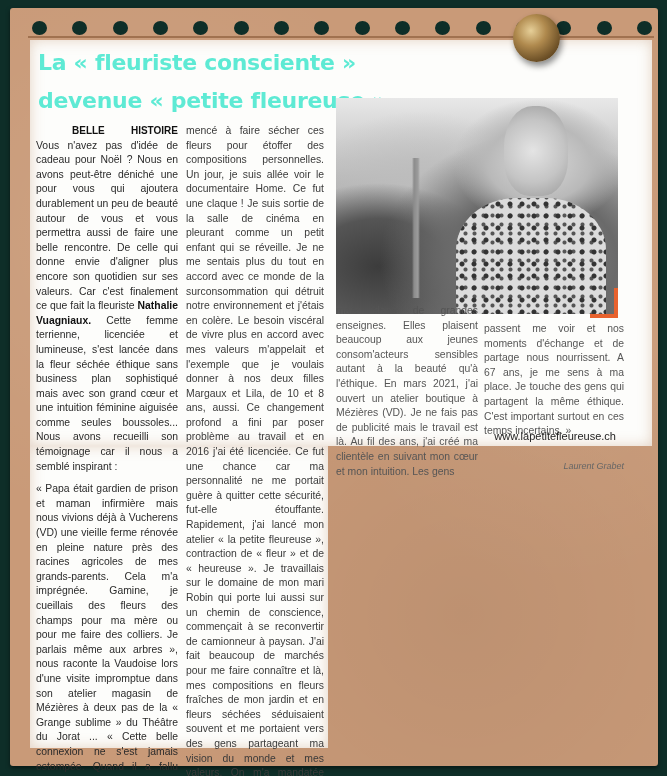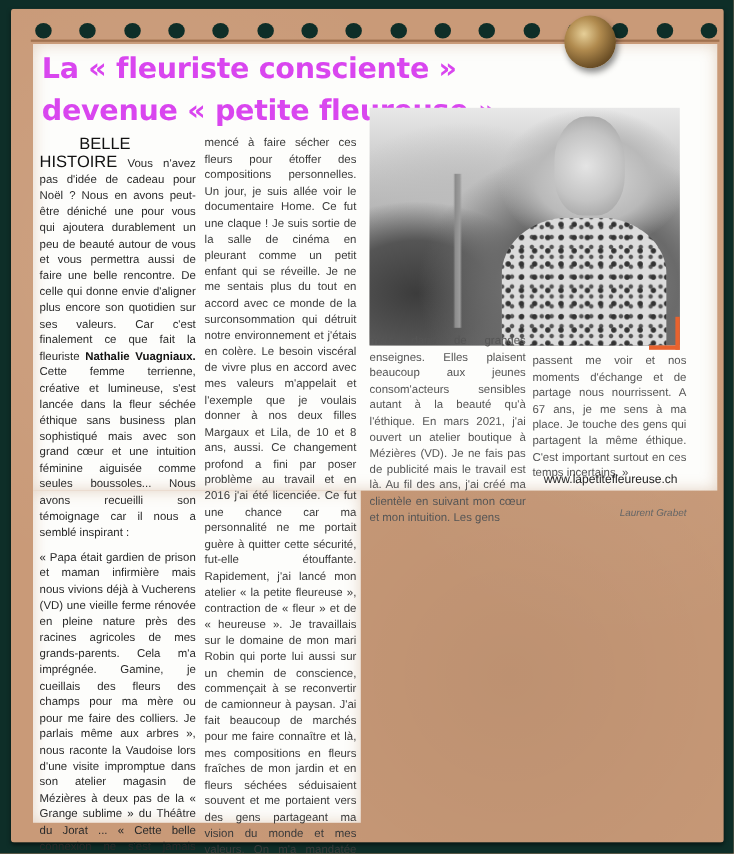--- a/index.html
+++ b/index.html
@@ -38,32 +38,32 @@
     background:#fdfdfb;
     box-shadow: inset 0 0 14px rgba(180,130,90,0.35);
   }
   .clip-lower {
     position:absolute; left:30px; top:446px; width:298px; height:302px;
     background:#fdfdfb;
     box-shadow: inset 0 0 14px rgba(180,130,90,0.35);
   }
   .headline {
     position:absolute; left:38px; top:44px; width:420px;
-    color:#d946ef; font-weight:bold; font-size:26px; line-height:38px;
+    color:#5eead4; font-weight:bold; font-size:22px; line-height:38px;
     font-family:"DejaVu Sans", sans-serif; letter-spacing:-0.3px;
   }
   .col {
     position:absolute; font-size:10.4px; line-height:14.6px; color:#2a2a2a;
     text-align:justify; hyphens:auto;
   }
   .col1 { left:36px; top:124px; width:142px; }
   .col2 { left:186px; top:124px; width:138px; color:#3a3a3a; }
   .col3 { left:336px; top:304px; width:142px; color:#555; }
   .col4 { left:484px; top:322px; width:140px; color:#555; }
-  .kicker { font-weight:normal; font-size:15px; color:#111;padding-left:36px; }
+  .kicker { font-weight:bold; font-size:10px; color:#111;padding-left:36px; }
   .bold { font-weight:bold; color:#111; }
   .para { margin:0 0 8px 0; }
   .sig { text-align:right; font-style:italic; font-size:9px; margin-top:20px; color:#666; }
   .url {
     position:absolute; left:470px; top:430px; width:146px; text-align:right;
     font-size:11px; color:#222;
   }
   .photo {
     position:absolute; left:336px; top:98px; width:282px; height:216px;
     background:
@@ -128,21 +128,21 @@
 <div class="headline">
   <div>La « fleuriste consciente »</div>
   <div>devenue « petite fleureuse »</div>
 </div>
 
 <div class="col col1">
   <p class="para">
     <span class="kicker">BELLE HISTOIRE</span>
     <span>Vous n'avez pas d'idée de cadeau pour Noël ? Nous en avons peut-être déniché une pour vous qui ajoutera durablement un peu de beauté autour de vous et vous permettra aussi de faire une belle rencontre. De celle qui donne envie d'aligner plus encore son quotidien sur ses valeurs. Car c'est finalement ce que fait la fleuriste</span>
     <span class="bold">Nathalie Vuagniaux.</span>
-    <span>Cette femme terrienne, créative et lumineuse, s'est lancée dans la fleur séchée éthique sans business plan sophistiqué mais avec son grand cœur et une intuition féminine aiguisée comme seules boussoles... Nous avons recueilli son témoignage car il nous a semblé inspirant :</span>
+    <span>Cette femme terrienne, licenciée et lumineuse, s'est lancée dans la fleur séchée éthique sans business plan sophistiqué mais avec son grand cœur et une intuition féminine aiguisée comme seules boussoles... Nous avons recueilli son témoignage car il nous a semblé inspirant :</span>
   </p>
   <p class="para">« Papa était gardien de prison et maman infirmière mais nous vivions déjà à Vucherens (VD) une vieille ferme rénovée en pleine nature près des racines agricoles de mes grands-parents. Cela m'a imprégnée. Gamine, je cueillais des fleurs des champs pour ma mère ou pour me faire des colliers. Je parlais même aux arbres », nous raconte la Vaudoise lors d'une visite impromptue dans son atelier magasin de Mézières à deux pas de la « Grange sublime » du Théâtre du Jorat ... « Cette belle connexion ne s'est jamais estompée. Quand il a fallu choisir un apprentissage, j'ai naturellement opté pour fleuriste. Je pratique cette activité, répondant à mon amour de la nature et à mon côté créatif, depuis bientôt 20 ans. J'ai travaillé les 15 premières années dans le même magasin qui mettait en avant les fleurs suisses plutôt que celles venant de loin. Mais même là, on finissait par jeter 20% des fleurs fraîches achetées. Plus le temps passait, moins je vivais bien ce gaspillage alors j'ai com-</p>
 </div>
 
 <div class="col col2">mencé à faire sécher ces fleurs pour étoffer des compositions personnelles. Un jour, je suis allée voir le documentaire Home. Ce fut une claque ! Je suis sortie de la salle de cinéma en pleurant comme un petit enfant qui se réveille. Je ne me sentais plus du tout en accord avec ce monde de la surconsommation qui détruit notre environnement et j'étais en colère. Le besoin viscéral de vivre plus en accord avec mes valeurs m'appelait et l'exemple que je voulais donner à nos deux filles Margaux et Lila, de 10 et 8 ans, aussi. Ce changement profond a fini par poser problème au travail et en 2016 j'ai été licenciée. Ce fut une chance car ma personnalité ne me portait guère à quitter cette sécurité, fut-elle étouffante. Rapidement, j'ai lancé mon atelier « la petite fleureuse », contraction de « fleur » et de « heureuse ». Je travaillais sur le domaine de mon mari Robin qui porte lui aussi sur un chemin de conscience, commençait à se reconvertir de camionneur à paysan. J'ai fait beaucoup de marchés pour me faire connaître et là, mes compositions en fleurs fraîches de mon jardin et en fleurs séchées séduisaient souvent et me portaient vers des gens partageant ma vision du monde et mes valeurs. On m'a mandatée pour des mariages, des fêtes, des enterrements, des workshops. Je me suis même mise à louer mes bouquets. L'air du temps était avec moi puisque le mouvement « slow flower », dans lequel je m'inscris un peu et qui consiste à utiliser des fleurs locales et de saison dans un souci d'écologie, prenait alors de l'ampleur en Suisse. Ces deux dernières années, la fleur séchée est carrément devenue un objet déco si recherché qu'on le trouve désor-</div>
 
 <div class="photo">
   <div class="flowers"></div>
   <div class="woman-head"></div>
   <div class="woman-body"></div>

